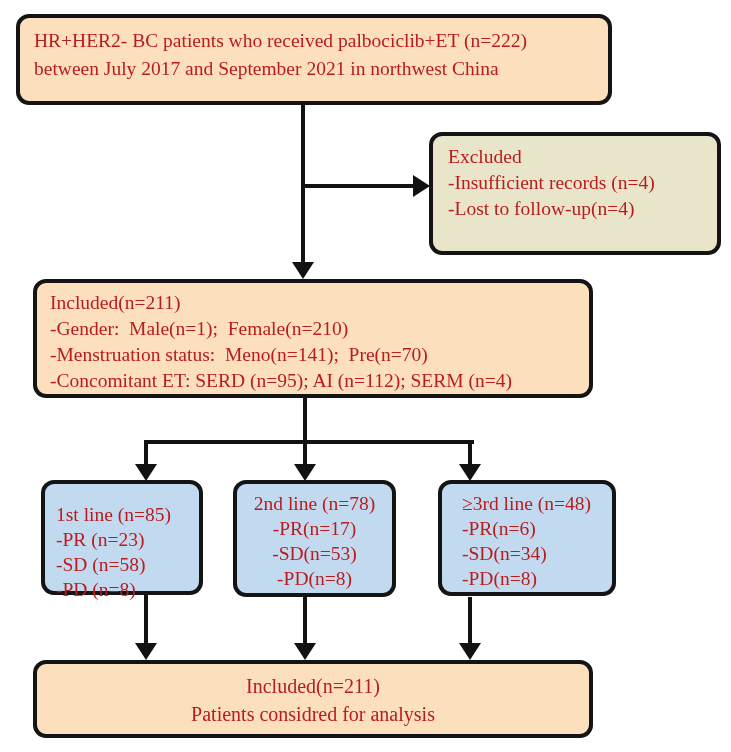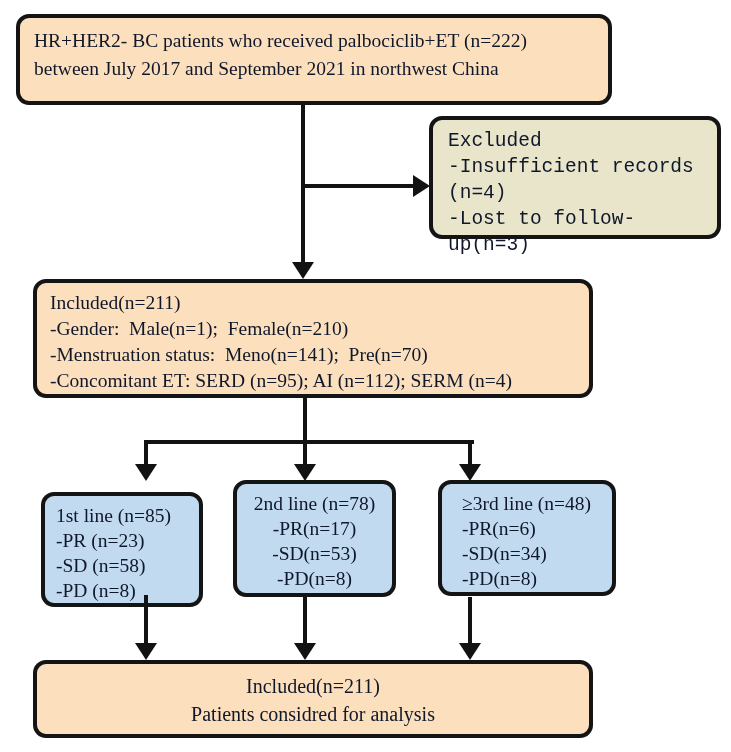--- a/index.html
+++ b/index.html
@@ -1,21 +1,21 @@
 <!DOCTYPE html>
 <html style="--peach: #fcdfbd; --olive: #e8e5cb; --blue: #c2daf0; --line: #121212;"><head>
 <meta charset="utf-8">
 <style>
   html,body{margin:0;padding:0;background:#ffffff;}
   .canvas{
     position:relative;
     width:731px;height:752px;
     background:#ffffff;
     font-family:"Liberation Serif","DejaVu Serif",serif;
-    color:#0f172a;
+    color:#b91c1c;
     overflow:hidden;
   }
   .box{
     position:absolute;
     box-sizing:border-box;
     border:4px solid #141414;
     border-radius:13px;
   }
   .peach{background:var(--peach,#fcdfbd);}
   .olive{background:var(--olive,#e8e5cb);}
@@ -29,23 +29,23 @@
     border-right:11px solid transparent;
     border-top:17px solid var(--line,#121212);
   }
   .arr-r{
     position:absolute;width:0;height:0;
     border-top:11px solid transparent;
     border-bottom:11px solid transparent;
     border-left:17px solid var(--line,#121212);
   }
   #box-top{left:16px;top:14px;width:596px;height:91px;padding:9px 14px;font-size:19.5px;line-height:28px;}
-  #box-excluded{left:429px;top:116px;width:292px;height:123px;padding:8px 15px;font-size:19.5px;line-height:26px;font-family:Liberation Mono, monospace;}
+  #box-excluded{left:429px;top:132px;width:292px;height:123px;padding:8px 15px;font-size:19.5px;line-height:26px;}
   #box-included{left:33px;top:279px;width:560px;height:119px;padding:7px 13px;font-size:19.5px;line-height:26px;}
-  #box-line1{left:41px;top:480px;width:162px;height:115px;padding:7px 11px;font-size:19.5px;line-height:25px;margin-top:12px;}
+  #box-line1{left:41px;top:480px;width:162px;height:115px;padding:18px 11px;font-size:19.5px;line-height:25px;}
   #box-line2{left:233px;top:480px;width:163px;height:117px;padding:7px 11px;font-size:19.5px;line-height:25px;text-align:center;}
   #box-line3{left:438px;top:480px;width:178px;height:116px;padding:7px 20px;font-size:19.5px;line-height:25px;}
   #box-final{left:33px;top:660px;width:560px;height:78px;padding:8px;text-align:center;font-size:20px;line-height:28px;}
   
   #v-top{left:301px;top:105px;height:158px;}
   #arr-included{left:292px;top:262px;}
   #h-excluded{left:303px;top:184px;width:112px;}
   #arr-excluded{left:413px;top:175px;}
   #v-mid{left:303px;top:398px;height:46px;}
   #h-split{left:144px;top:440px;width:330px;}
@@ -68,21 +68,21 @@
 <div class="canvas">
 
   <div class="box peach" id="box-top">
     <div class="ln">HR+HER2- BC patients who received palbociclib+ET (n=222)</div>
     <div class="ln">between July 2017 and September 2021 in northwest China</div>
   </div>
 
   <div class="box olive" id="box-excluded">
     <div class="ln">Excluded</div>
     <div class="ln">-Insufficient records (n=4)</div>
-    <div class="ln">-Lost to follow-up(n=3)</div>
+    <div class="ln">-Lost to follow-up(n=4)</div>
   </div>
 
   <div class="box peach" id="box-included">
     <div class="ln">Included(n=211)</div>
     <div class="ln">-Gender:  Male(n=1);  Female(n=210)</div>
     <div class="ln">-Menstruation status:  Meno(n=141);  Pre(n=70)</div>
     <div class="ln">-Concomitant ET: SERD (n=95); AI (n=112); SERM (n=4)</div>
   </div>
 
   <div class="box blue" id="box-line1">

